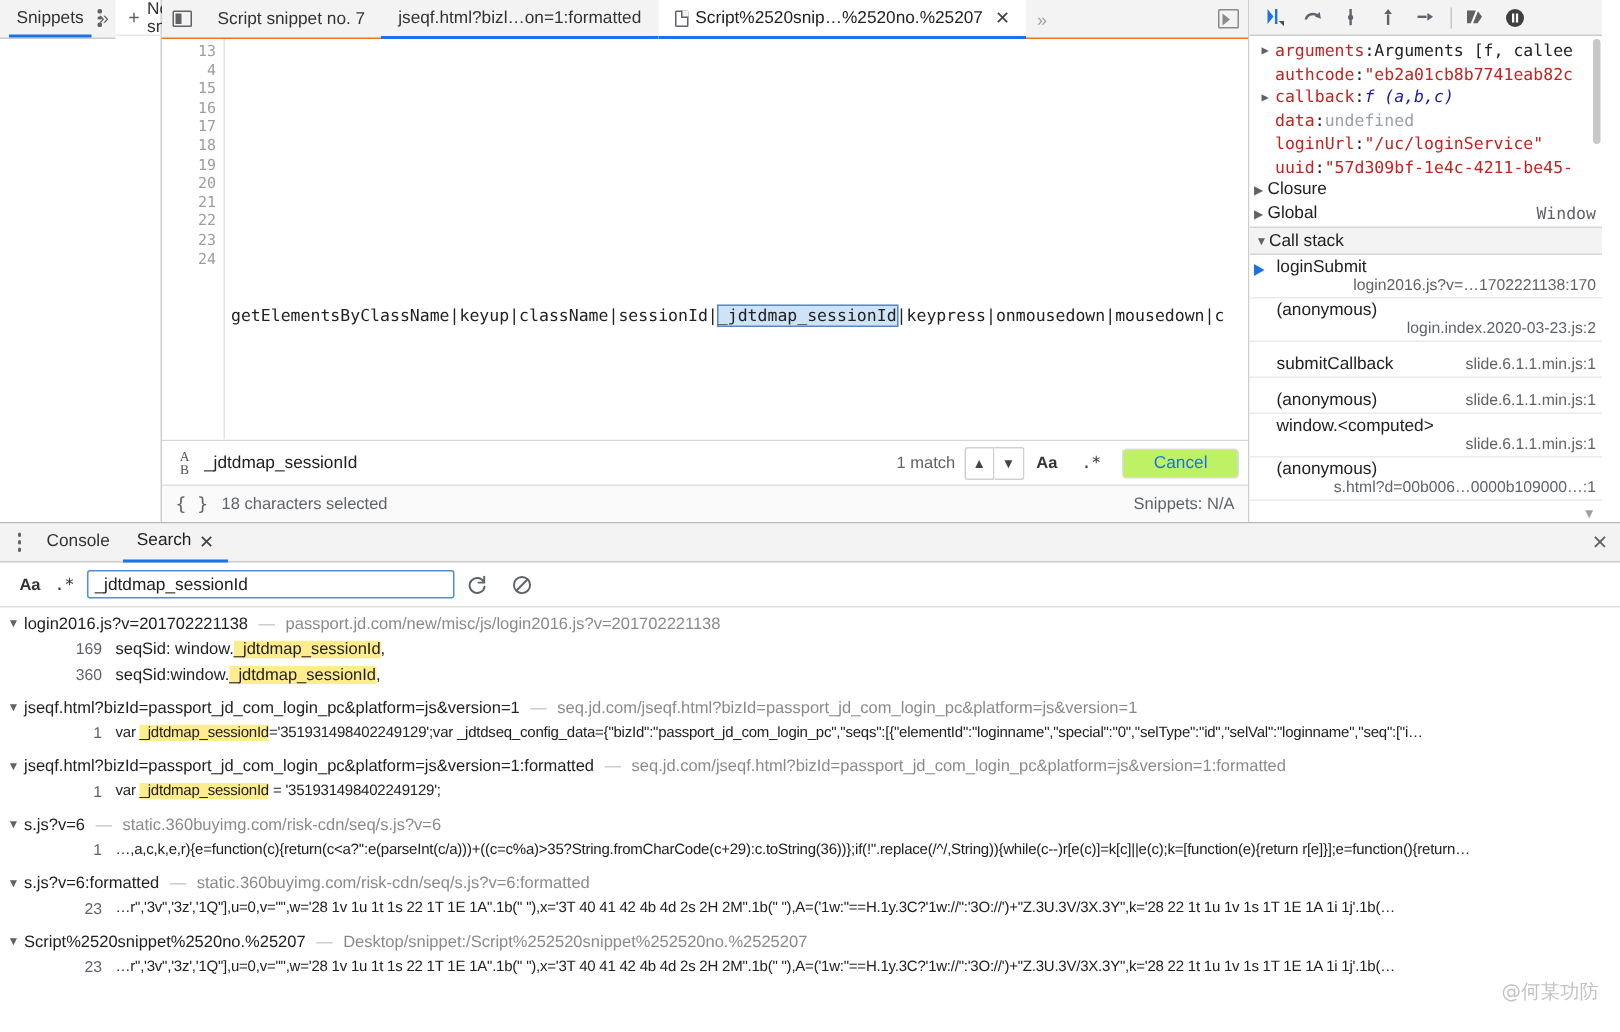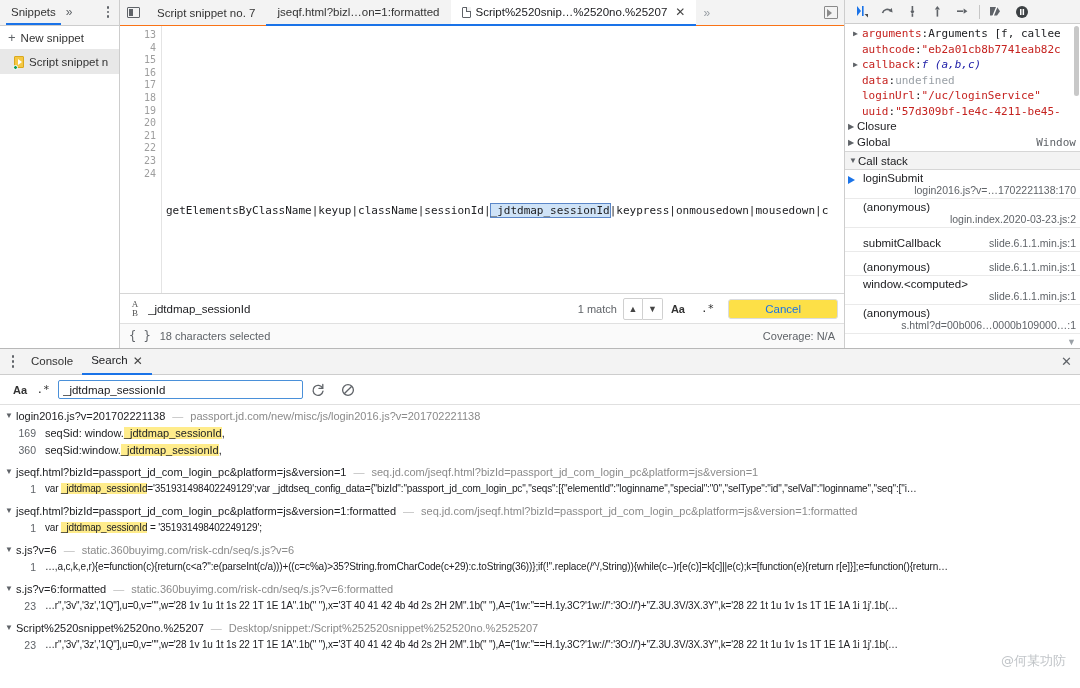--- a/index.html
+++ b/index.html
@@ -15,22 +15,22 @@
   }
   .app { position: relative; width: 1080px; height: 688px; }
 
   
   .top-area {
     position: absolute; left:0; top:0; width:1080px; height:348px;
     display: flex; background:#fff;
   }
 
   
-  .nav-pane { width:120px; height:348px; background:#fff; border-right:1px solid #cdcdcd;
-              display:flex; flex-direction:column; }
+  .nav-pane { width:108px; height:348px; background:#fff; border-right:1px solid #cdcdcd;
+              display:flex; flex-direction:row; }
   .nav-tabbar { height:26px; display:flex; align-items:center; background:#f3f3f3;
                 border-bottom:1px solid #cdcdcd; position:relative; padding-left:6px; }
   .nav-tab { font-size:11.5px; color:#333; padding:0 5px; height:25px; line-height:25px;
              border-bottom:2px solid #1a73e8; font-weight:400; }
   .nav-more { color:#5f6368; font-size:12px; padding:0 5px; line-height:25px; }
   .nav-dots { position:absolute; right:4px; top:3px; width:14px; height:18px;
               display:flex; flex-direction:column; align-items:center; justify-content:center; gap:2px; }
   .nav-dots i { width:2.5px; height:2.5px; background:#5f6368; border-radius:50%; display:block; }
   .new-snippet { height:24px; display:flex; align-items:center; gap:5px; padding-left:8px;
                  font-size:11.5px; color:#333; border-bottom:1px solid #e8e8e8; }
@@ -88,21 +88,21 @@
   .find-input { flex:1 1 auto; border:none; outline:none; font-size:11.5px; color:#202124;
                 font-family:"Liberation Sans", sans-serif; background:transparent; padding-left:4px; }
   .match-count { font-size:11px; color:#5f6368; padding-right:6px; white-space:nowrap; }
   .arr-btn { width:20px; height:22px; border:1px solid #d0d0d0; background:#fff;
              display:flex; align-items:center; justify-content:center; color:#444; font-size:9px; }
   .arr-btn.l { border-radius:2px 0 0 2px; }
   .arr-btn.r { border-left:none; border-radius:0 2px 2px 0; }
   .opt-btn { font-size:11px; color:#333; padding:0 8px; font-weight:600; }
   .opt-btn.re { font-family:"DejaVu Sans Mono", monospace; font-weight:400; }
   .cancel-btn { margin-left:6px; color:#1a73e8; font-size:11.5px; border:1px solid #dadce0;
-                border-radius:3px; padding:3px 36px; background:#fde047; }
+                border-radius:3px; padding:3px 20px; background:#bef264; }
 
   .status-bar { height:25px; border-top:1px solid #e0e0e0; background:#fafafa;
                 display:flex; align-items:center; padding:0 9px; font-size:11px; color:#5f6368; }
   .braces { font-family:"DejaVu Sans Mono", monospace; font-size:12px; color:#5f6368; margin-right:9px; }
   .coverage { margin-left:auto; font-size:11px; color:#5f6368; }
 
   
   .dbg-pane { width:235px; height:348px; background:#fff; display:flex; flex-direction:column;
               overflow:hidden; position:relative; }
   .dbg-toolbar { height:24px; background:#f3f3f3; border-bottom:1px solid #cdcdcd;
@@ -162,21 +162,21 @@
                 font-family:"Liberation Sans", sans-serif; color:#202124; background:#fff; }
   .srch-ic { width:30px; display:flex; align-items:center; justify-content:center; color:#5f6368; }
 
   .results { flex:1 1 auto; overflow:hidden; font-size:11px; padding-top:2px; }
   .res-file { height:17px; display:flex; align-items:center; padding-left:5px;
               font-size:11px; color:#202124; white-space:nowrap; overflow:hidden; }
   .res-file .tri { font-size:8px; margin-right:2px; color:#5f6368; }
   .res-dash { color:#bdbdbd; margin:0 7px; }
   .res-url { color:#8a8a8a; }
   .res-line { height:17px; display:flex; align-items:center; padding-left:10px;
-              white-space:nowrap; overflow:hidden; }
+              white-space:nowrap; overflow:hidden;margin-left:32px; }
   .res-no { color:#5f6368; width:26px; text-align:right; flex:0 0 auto; margin-right:9px;
             font-family:"Liberation Sans",sans-serif; font-size:10.5px; }
   .res-code { color:#202124; overflow:hidden; text-overflow:clip; white-space:nowrap; }
   .res-code.mono { font-family:"Liberation Sans", sans-serif; font-size:10px; letter-spacing:-0.15px; }
   .mark { background:#ffec8b; }
   .res-gap { height:5px; }
   .res-group { border-bottom:none; }
 
   .watermark { position:absolute; right:14px; bottom:18px; font-size:13px; color:#9aa0a6;
                opacity:.62; font-family:"DejaVu Sans", sans-serif; pointer-events:none;
@@ -260,21 +260,21 @@
         <span class="arr-btn l">▲</span>
         <span class="arr-btn r">▼</span>
         <span class="opt-btn">Aa</span>
         <span class="opt-btn re">.*</span>
         <span class="cancel-btn">Cancel</span>
       </div>
 
       <div class="status-bar">
         <span class="braces">{ }</span>
         <span>18 characters selected</span>
-        <span class="coverage">Coverage: N/A</span>
+        <span class="coverage">Snippets: N/A</span>
       </div>
     </div>
 
     <div class="dbg-pane">
       <div class="dbg-toolbar">
         <span class="dbg-btn">
           <svg width="15" height="13" viewBox="0 0 15 13">
               <path d="M2 1 L2 11 L6 6 Z" fill="#1a73e8"></path>
               <rect x="7" y="1" width="1.6" height="10" fill="#1a73e8"></rect>
               <path d="M9.5 9 L13 9 L13 12.5 Z" fill="#4d4d4d"></path>

